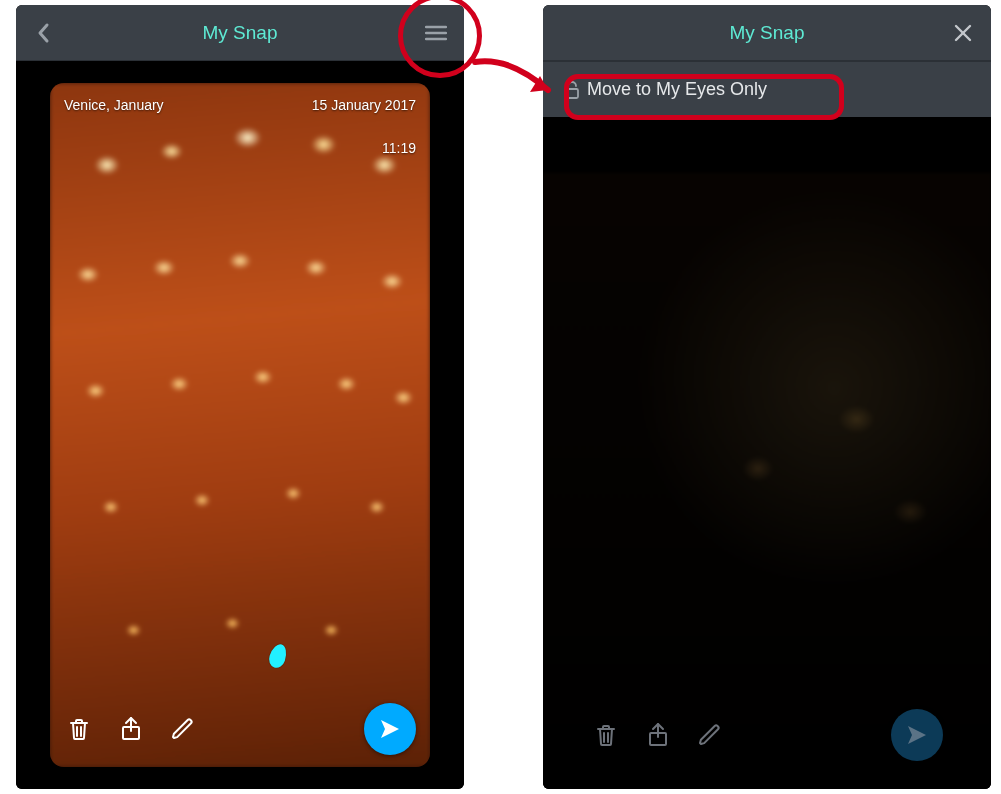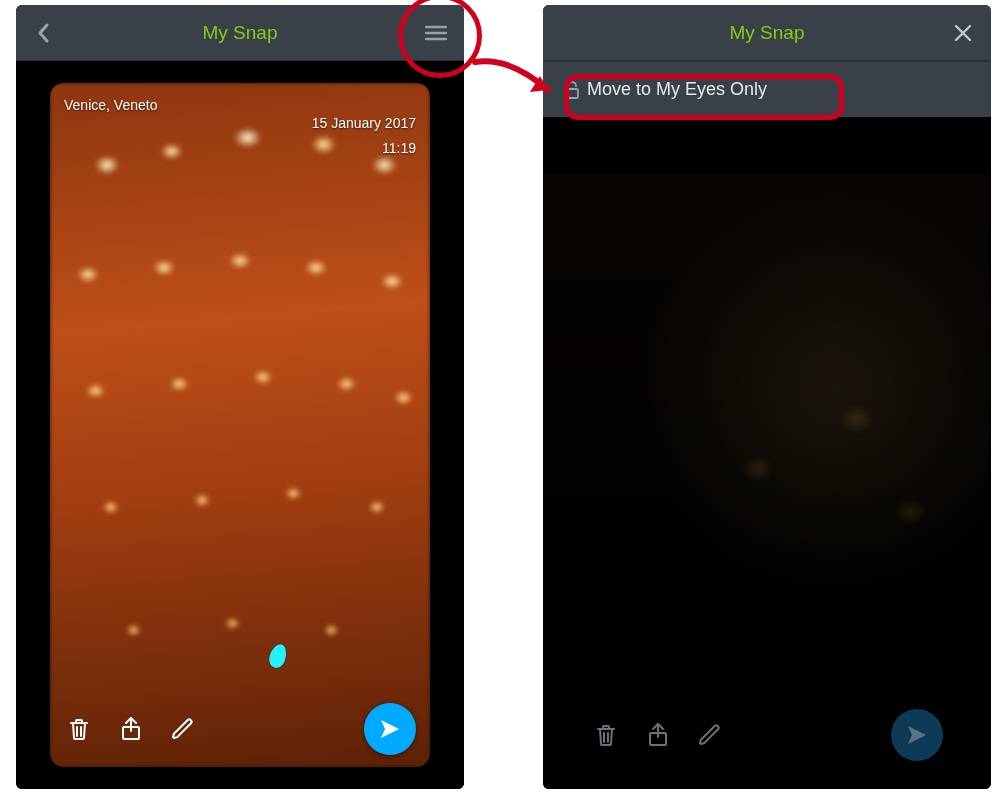--- a/index.html
+++ b/index.html
@@ -19,21 +19,21 @@
   .phone.right { left: 543px; top: 5px; }
 
   
   .topbar {
     height: 56px;
     background: #3a4047;
     display: flex;
     align-items: center;
     justify-content: center;
     position: relative;
-    color: #84cc16;
+    color: #5eead4;
     font-size: 19px;
     font-weight: 500;
     border-bottom: 1px solid #2b3036;
   }
   .topbar .left-btn, .topbar .right-btn {
     position: absolute;
     top: 0; height: 56px; width: 56px;
     display: flex; align-items: center; justify-content: center;
     color: #9aa1a8;
   }
@@ -92,21 +92,21 @@
   }
 
   .overlay {
     position: absolute; inset: 0;
     color: #fff;
     font-size: 14px;
     text-shadow: 0 1px 2px rgba(0,0,0,0.6);
     pointer-events: none;
   }
   .ov-loc  { position:absolute; left:14px;  top:14px; font-weight:500; }
-  .ov-date { position:absolute; right:14px; top:32px; font-weight:500; text-align:left; }
+  .ov-date { position:absolute; right:14px; top:14px; font-weight:500; text-align:left; }
   .ov-time { position:absolute; right:14px; top:34px; font-weight:500; text-align:right;margin-top:23px; }
 
   .toolbar {
     position: absolute; left:14px; right:14px; bottom:12px;
     display:flex; align-items:center; gap:22px;
     color:#fff;
   }
   .toolbar .spacer { flex:1; }
   .tool-btn { width:30px; height:30px; display:flex; align-items:center; justify-content:center; }
   .send-btn {
@@ -193,21 +193,21 @@
             </svg>
         </span>
       </div>
     </div>
 
     <div class="content">
       <div class="photo-card">
         <div class="photo-art"></div>
         <div class="doodle"></div>
         <div class="overlay">
-          <div class="ov-loc">Venice, Veneto</div>
+          <div class="ov-loc">Venice, January</div>
           <div class="ov-date">15 January 2017</div>
           <div class="ov-time">11:19</div>
         </div>
         <div class="toolbar">
           <div class="tool-btn">
             <span class="ico">
               <svg width="22" height="24" viewBox="0 0 22 24" fill="none" stroke="#fff" stroke-width="2" stroke-linecap="round" stroke-linejoin="round">
                   <path d="M3 6h16"></path>
                   <path d="M8 6V4a1 1 0 0 1 1-1h4a1 1 0 0 1 1 1v2"></path>
                   <path d="M5 6l1 15a1 1 0 0 0 1 1h8a1 1 0 0 0 1-1l1-15"></path>

